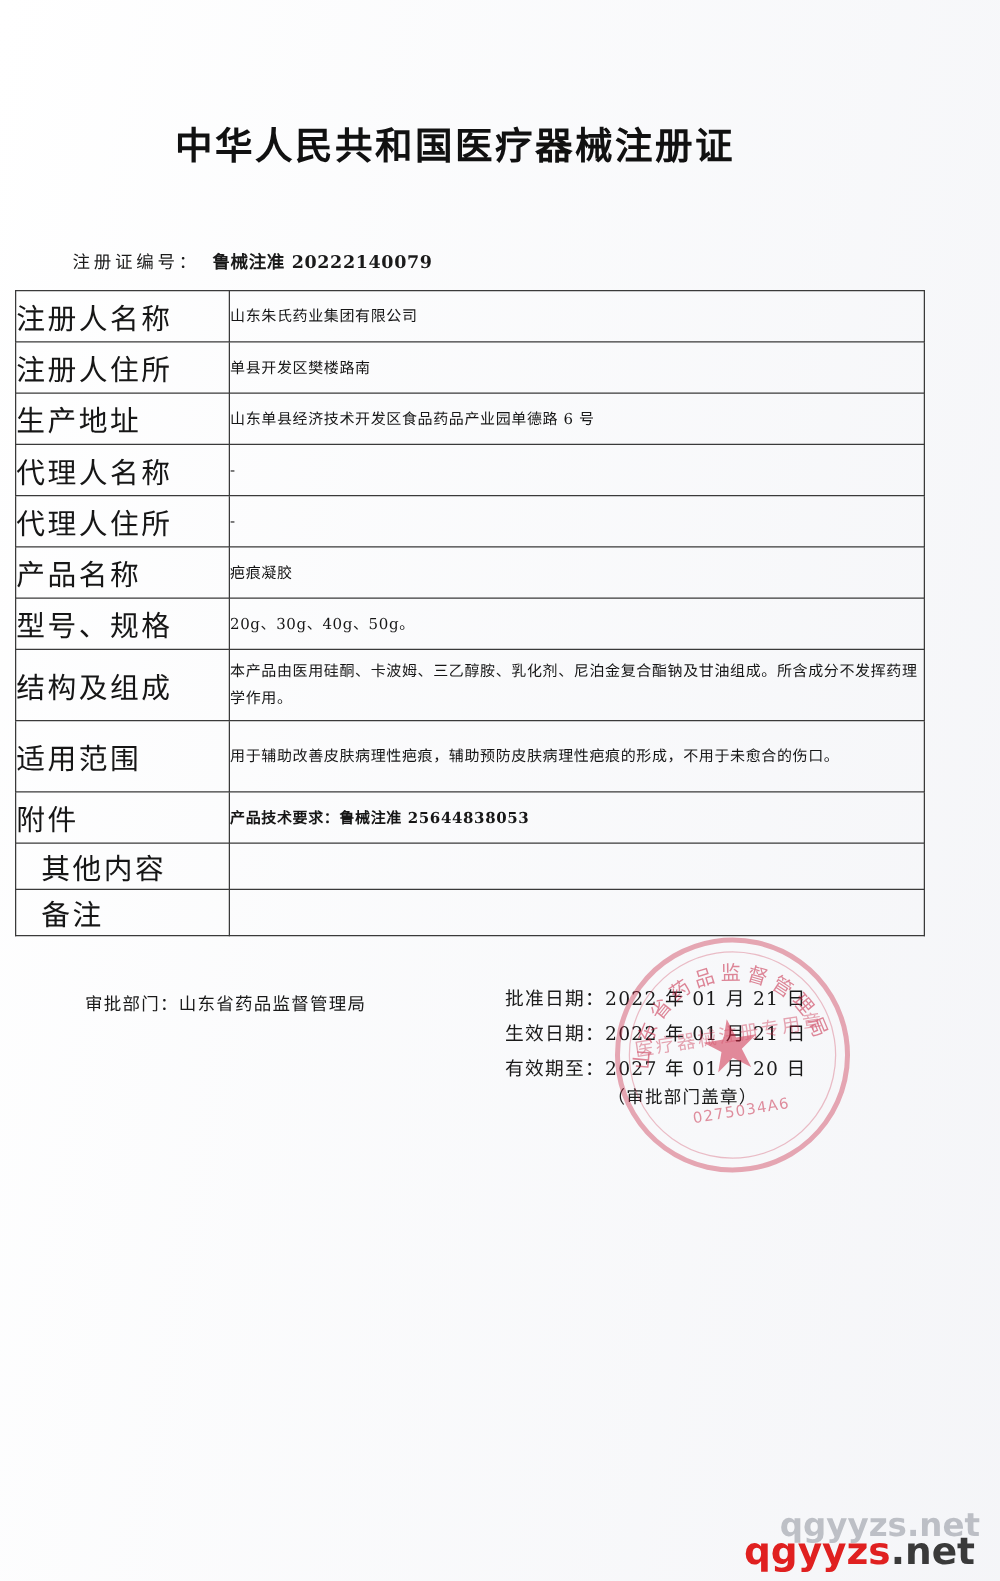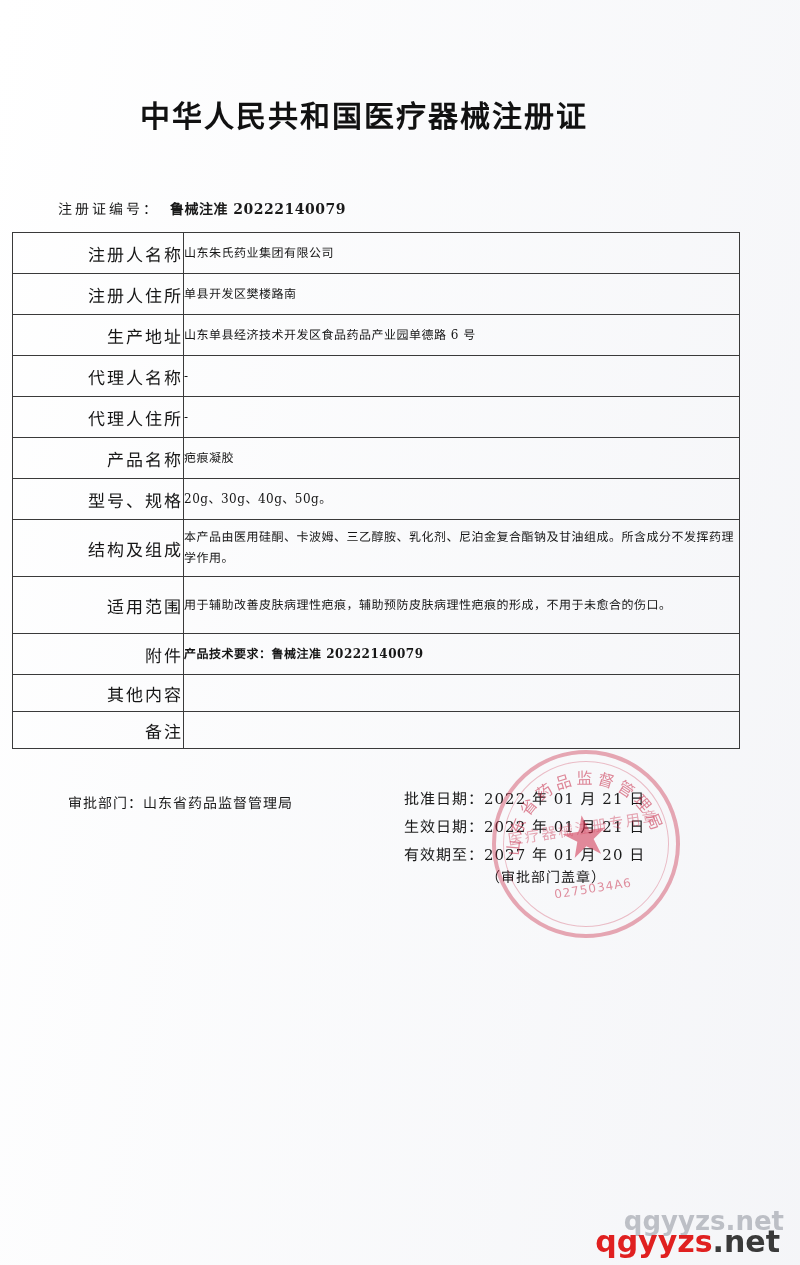--- a/index.html
+++ b/index.html
@@ -64,39 +64,39 @@
     border-collapse: collapse;
     table-layout: fixed;
   }
   table.cert-table td {
     border: 1px solid #3a3a3a;
     padding: 0;
     vertical-align: middle;
   }
   td.k {
     width: 170px;
-    text-align: right;
-    font-size: 17px;
+    text-align: left;
+    font-size: 23px;
     letter-spacing: 2px;
     padding: 6px 4px;
     color: #161616;
   }
   td.v {
     font-size: 12px;
     padding: 6px 10px 6px 12px;
     line-height: 1.75;
     color: #161616;
     letter-spacing: 0.5px;
   }
   td.v.bold {
     font-weight: bold;
   }
   tr.r-tall td { height: 56px; }
   tr.r-normal td { height: 40px; }
-  tr.r-empty td { height: 36px; }
+  tr.r-empty td { height: 36px; padding-left: 20px; }
 
   .footer {
     position: absolute;
     top: 784px;
     left: 0;
     width: 800px;
     height: 130px;
   }
   .dept-line {
     position: absolute;
@@ -250,21 +250,21 @@
       <tr class="r-tall">
         <td class="k">结构及组成</td>
         <td class="v">本产品由医用硅酮、卡波姆、三乙醇胺、乳化剂、尼泊金复合酯钠及甘油组成。所含成分不发挥药理学作用。</td>
       </tr>
       <tr class="r-tall">
         <td class="k">适用范围</td>
         <td class="v">用于辅助改善皮肤病理性疤痕，辅助预防皮肤病理性疤痕的形成，不用于未愈合的伤口。</td>
       </tr>
       <tr class="r-normal">
         <td class="k">附件</td>
-        <td class="v bold">产品技术要求：鲁械注准 20222140079</td>
+        <td class="v bold">产品技术要求：鲁械注准 25644838053</td>
       </tr>
       <tr class="r-empty">
         <td class="k">其他内容</td>
         <td class="v"></td>
       </tr>
       <tr class="r-empty">
         <td class="k">备注</td>
         <td class="v"></td>
       </tr>
     </tbody>

